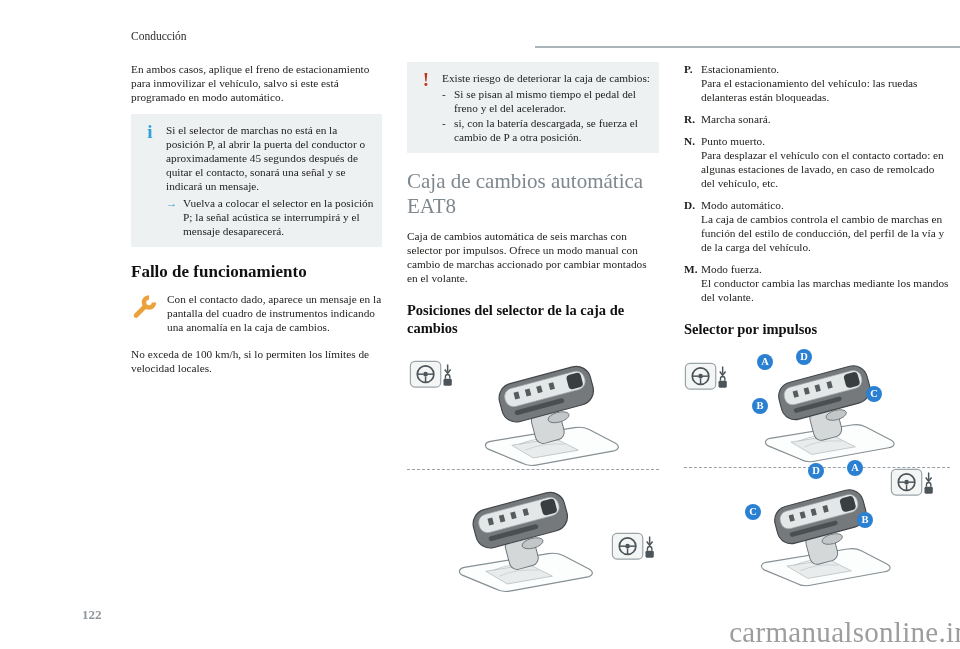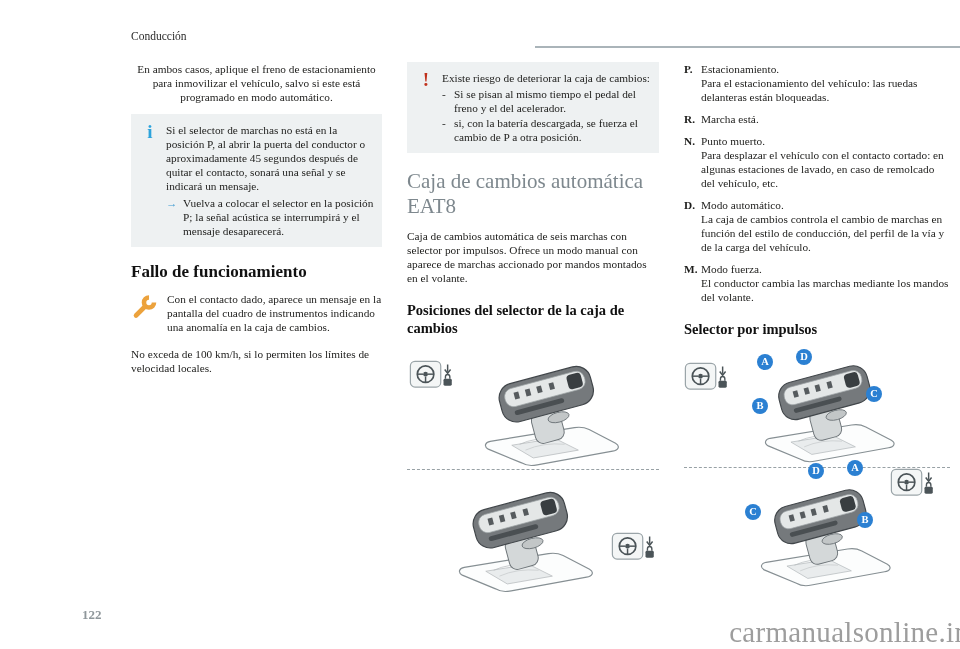--- a/index.html
+++ b/index.html
@@ -8,21 +8,21 @@
     font-family:Liberation Serif, serif;color:#1d1d1b;margin-left:46px;
   }
   .section-label{position:absolute;left:85px;top:30px;font-size:11.5px;color:#2b2b2b;}
   .top-rule{position:absolute;left:489px;top:46px;width:471px;height:1.5px;background:#aab4b9;}
 
   .col{position:absolute;top:62px;font-size:11.3px;line-height:14px;}
   .col1{left:85px;width:251px;}
   .col2{left:361px;width:252px;}
   .col3{left:638px;width:266px;}
   .para{margin:0 0 2px 0;}
-  .mb10{margin-bottom:10px;text-align:center;}
+  .mb10{margin-bottom:10px;}
 
   .note-box{position:relative;background:#eef1f2;padding:9px 8px 9px 8px;display:grid;grid-template-columns:22px 1fr;column-gap:5px;margin-bottom:4px;}
   .glyph-info{font-size:19px;font-weight:bold;color:#2da3dc;line-height:18px;text-align:center;}
   .glyph-warn{font-size:19px;font-weight:bold;color:#c0311c;line-height:18px;text-align:center;}
   .arrow-item{display:flex;gap:5px;margin-top:3px;}
   .arrow-glyph{color:#3d9bd1;font-weight:bold;flex:0 0 12px;line-height:14px;}
   .dash-item{display:flex;gap:6px;margin-top:1px;}
   .dash-item .dash{flex:0 0 6px;}
 
   .h-black-lg{font-size:17px;font-weight:bold;color:#111;margin:15px 0 10px 0;line-height:20px;}
@@ -137,21 +137,21 @@
         </div>
         <div class="dash-item">
           <span class="dash">-</span>
           <span>si, con la batería descargada, se fuerza el cambio de P a otra posición.</span>
         </div>
       </div>
     </div>
 
     <h1 class="h-gray-xl">Caja de cambios automática EAT8</h1>
 
-    <p class="para">Caja de cambios automática de seis marchas con selector por impulsos. Ofrece un modo manual con aparece de marchas accionado por mandos montados en el volante.</p>
+    <p class="para">Caja de cambios automática de seis marchas con selector por impulsos. Ofrece un modo manual con cambio de marchas accionado por cambiar montados en el volante.</p>
 
     <h3 class="h-black-md">Posiciones del selector de la caja de cambios</h3>
 
     <div class="illus">
       <svg class="wheel-svg" style="left:2px;top:12px" width="46" height="34" viewBox="0 0 50 36">
           <use href="#sym-wheel"></use>
         </svg>
       <svg class="sel-svg" style="left:48px;top:4px" width="186" height="118" viewBox="0 0 190 120">
           <use href="#sym-selector"></use>
         </svg>
@@ -167,21 +167,21 @@
 
   <div class="col col3">
 
     <div class="pos-item">
       <span class="pos-key">P.</span>
       <span class="pos-title">Estacionamiento.</span>
       <div class="pos-desc">Para el estacionamiento del vehículo: las ruedas delanteras están bloqueadas.</div>
     </div>
     <div class="pos-item">
       <span class="pos-key">R.</span>
-      <span class="pos-title">Marcha está.</span>
+      <span class="pos-title">Marcha sonará.</span>
       
     </div>
     <div class="pos-item">
       <span class="pos-key">N.</span>
       <span class="pos-title">Punto muerto.</span>
       <div class="pos-desc">Para desplazar el vehículo con el contacto cortado: en algunas estaciones de lavado, en caso de remolcado del vehículo, etc.</div>
     </div>
     <div class="pos-item">
       <span class="pos-key">D.</span>
       <span class="pos-title">Modo automático.</span>

